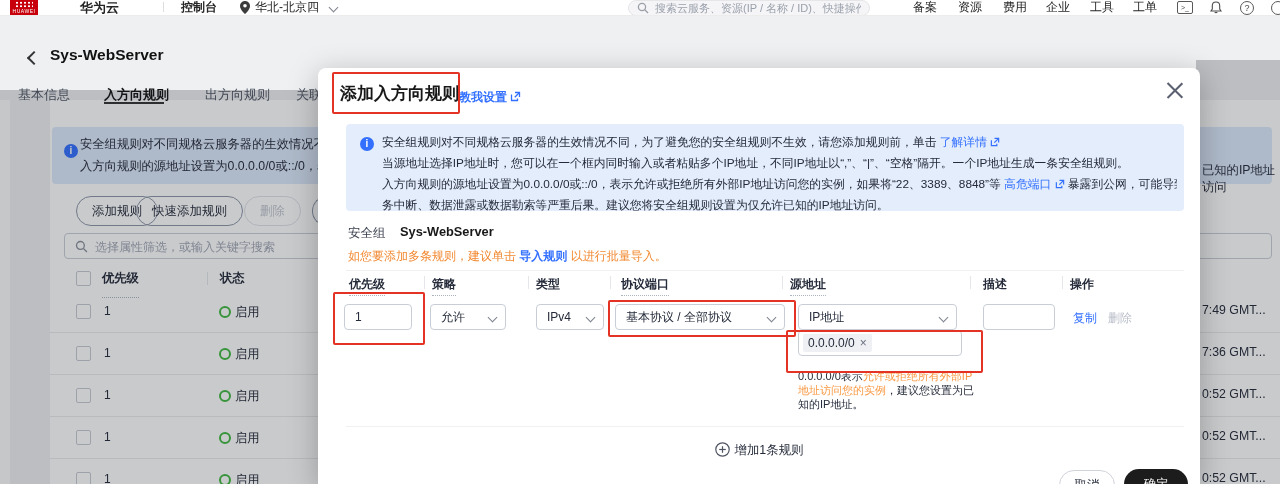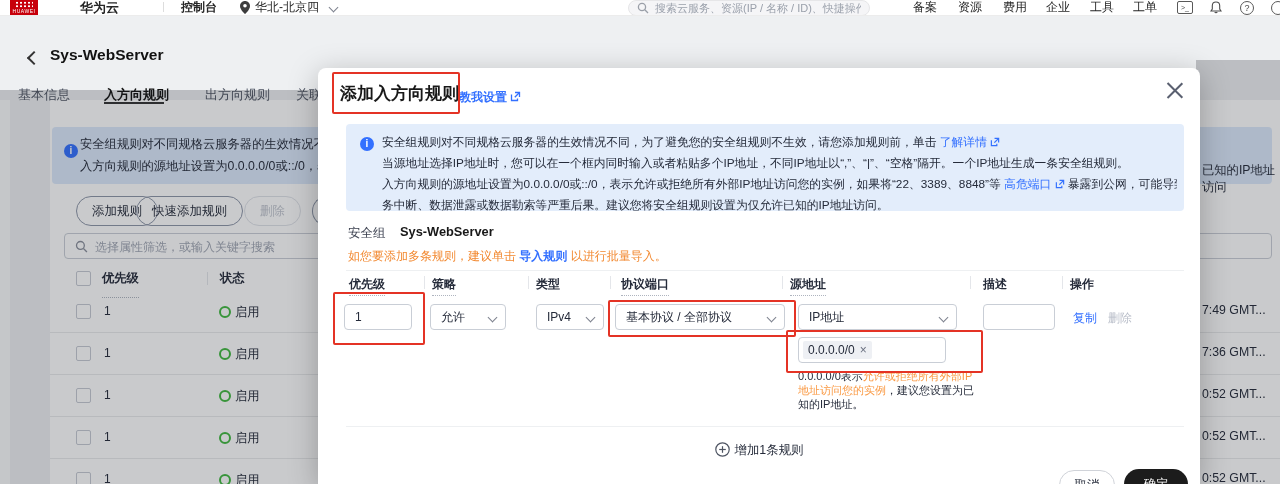--- a/index.html
+++ b/index.html
@@ -277,21 +277,21 @@
     <div class="dd" style="left:297px;top:236px;width:170px">
       <span>基本协议 / 全部协议</span><span class="chev"></span>
     </div>
     <div class="dd" style="left:480px;top:236px;width:159px">
       <span>IP地址</span><span class="chev"></span>
     </div>
     <div class="inp" style="left:665px;top:236px;width:72px"></div>
     <div class="m-act link" style="left:755px">复制</div>
     <div class="m-act" style="left:790px;color:#b9bec9">删除</div>
 
-    <div class="inp" style="left:480px;top:269px;width:148px;padding-left:4px">
+    <div class="inp" style="left:480px;top:262px;width:164px;padding-left:4px">
       <span class="chip"><span>0.0.0.0/0</span><span class="x"></span></span>
     </div>
 
     <div class="warnline" style="top:301px">
       <span class="wdark">0.0.0.0/0表示</span><span class="worange">允许或拒绝所有外部IP</span>
     </div>
     <div class="warnline" style="top:315px">
       <span class="worange">地址访问您的实例</span><span class="wdark">，建议您设置为已</span>
     </div>
     <div class="warnline" style="top:329px">

